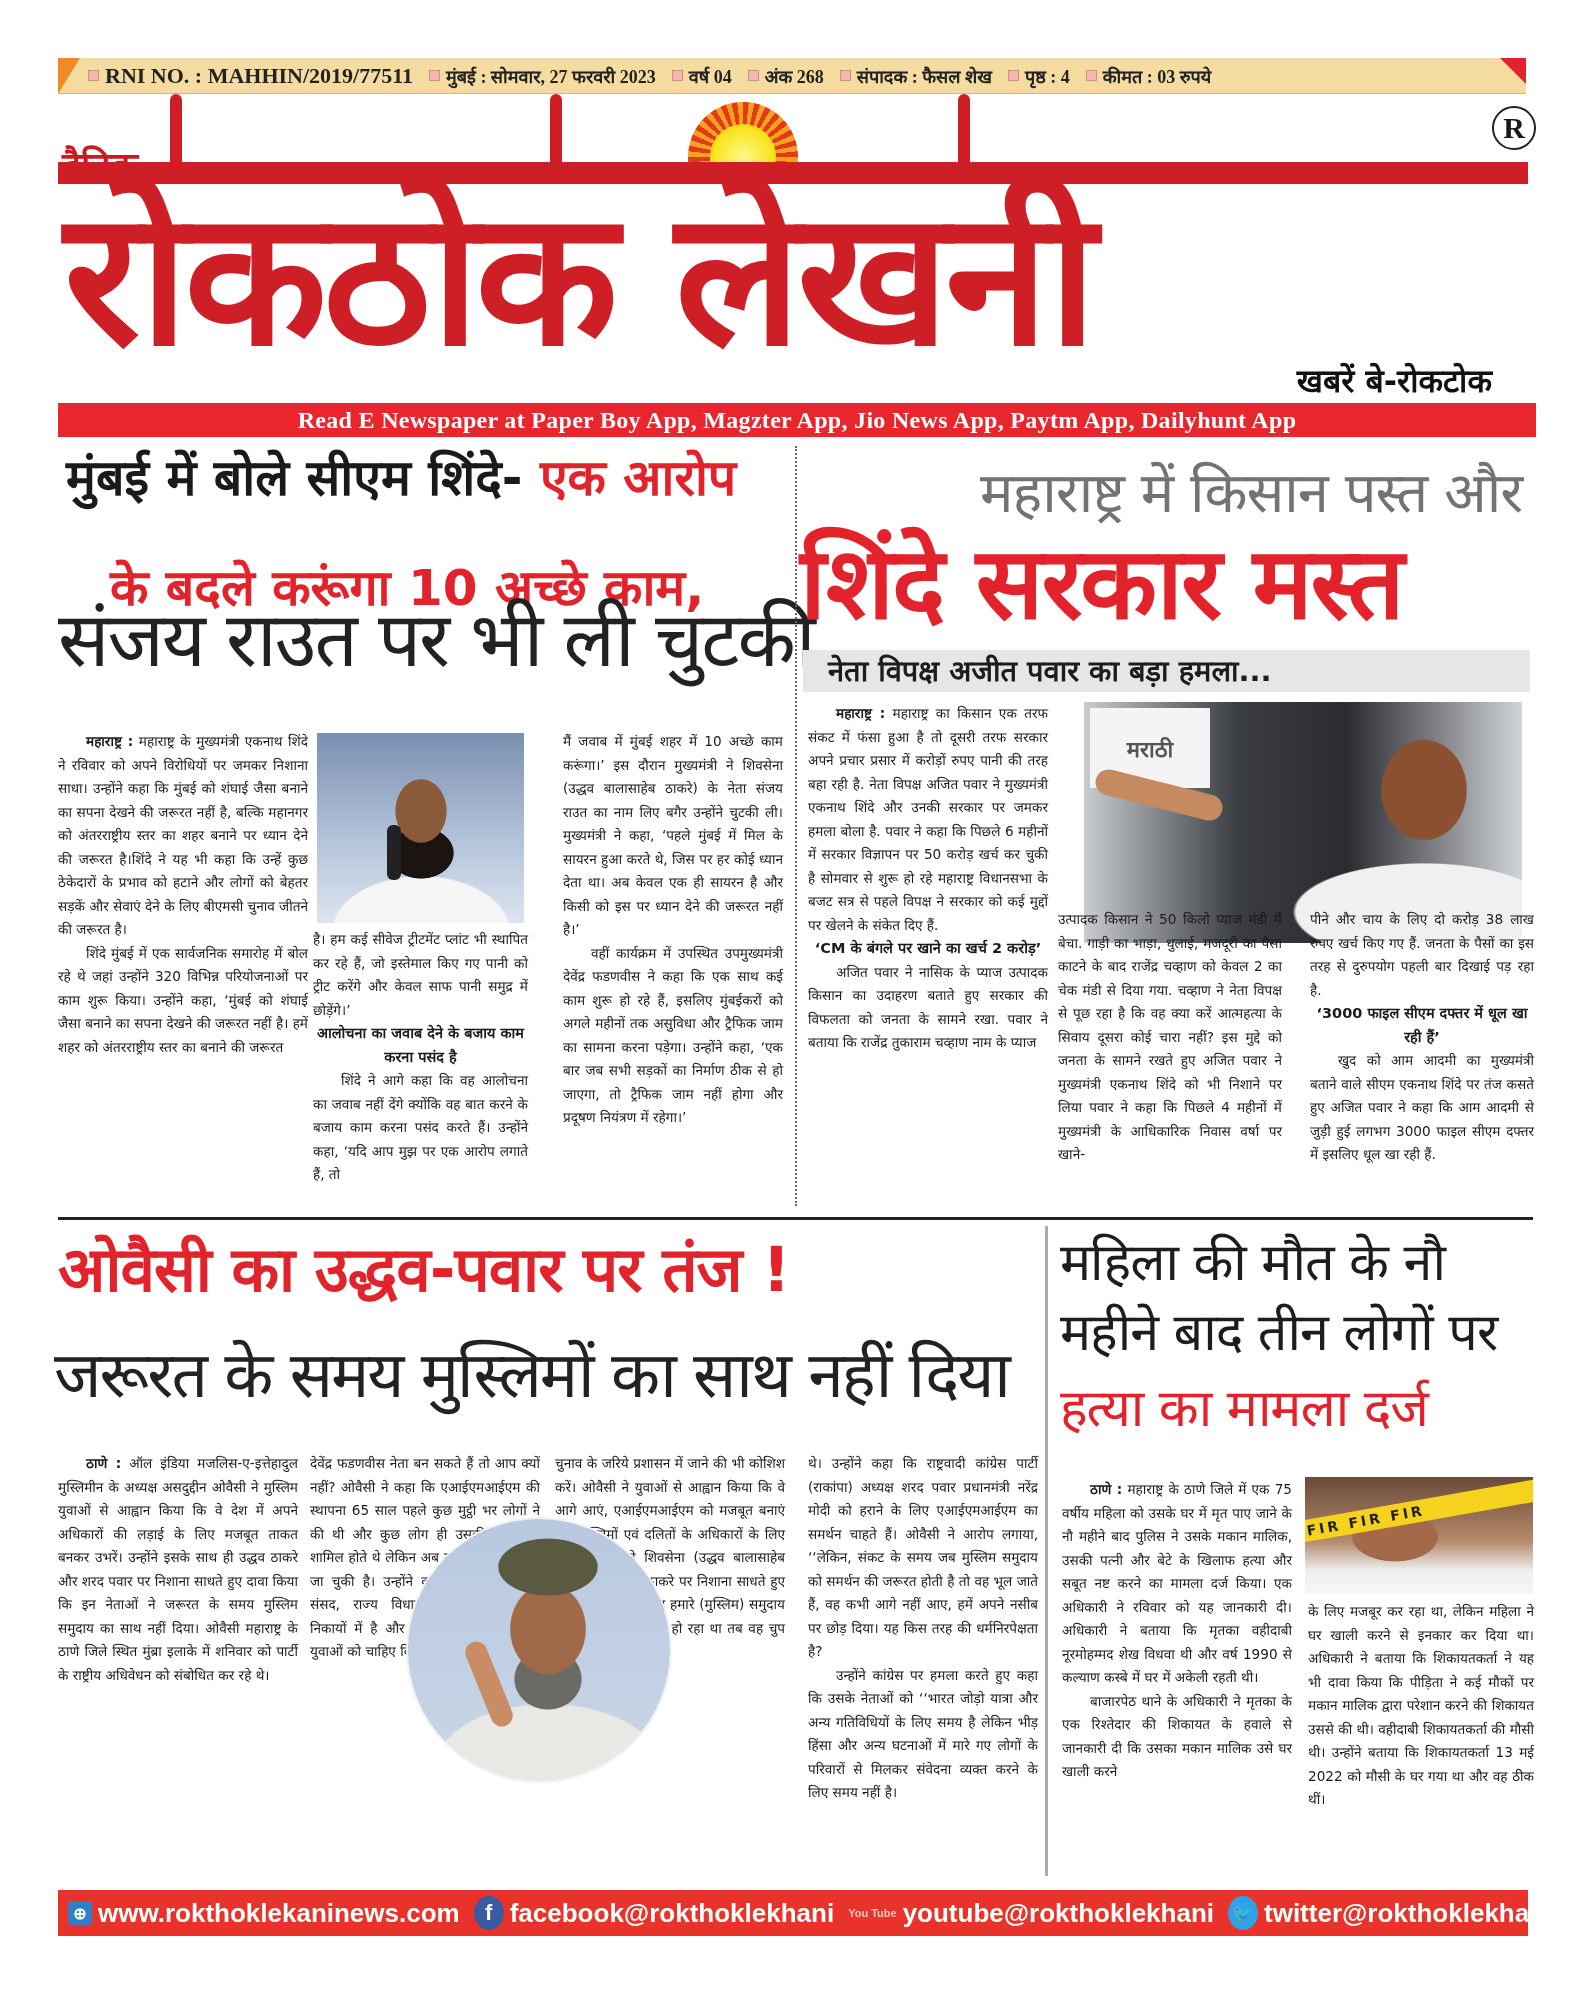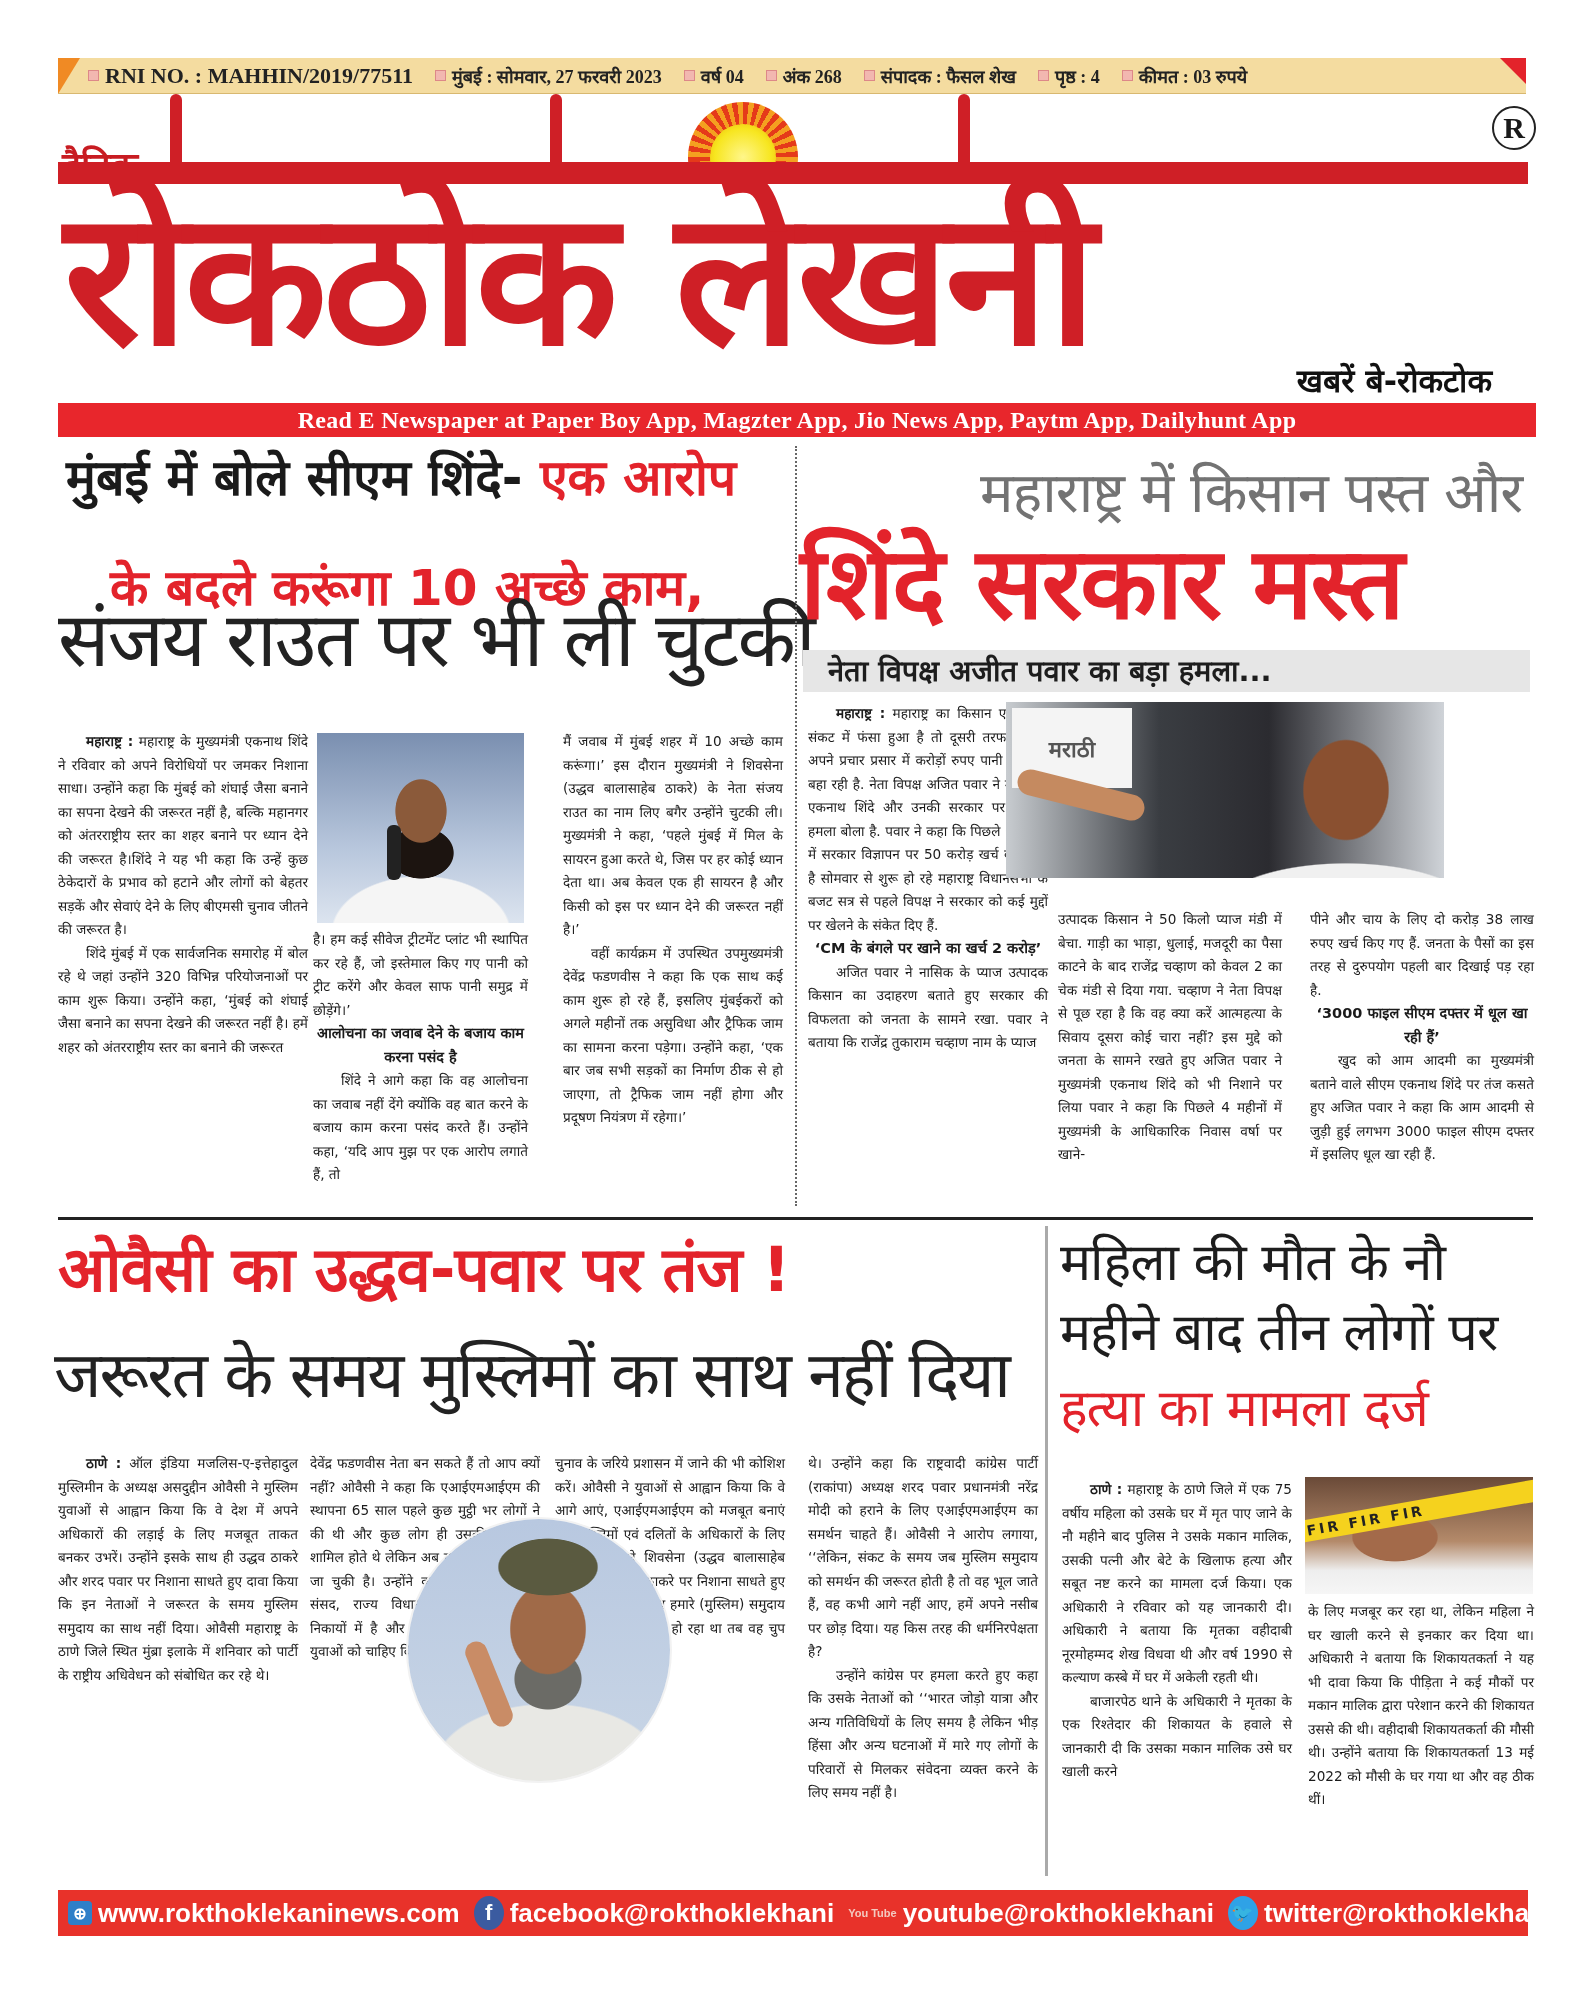--- a/index.html
+++ b/index.html
@@ -3,21 +3,21 @@
 <meta charset="utf-8">
 <style>
   * { box-sizing: border-box; margin: 0; padding: 0; }
   html, body { width: 1595px; height: 2008px; background: #ffffff; overflow: hidden; }
   body { position: relative; font-family: "DejaVu Sans", sans-serif; color: #1a1a1a; }
 
   
   .infobar {
     position: absolute; left: 58px; top: 58px; width: 1468px; height: 36px;
     background: #f4dca0; border-bottom: 1px solid #d8b870;
-    display: flex; align-items: center; gap: 22px; padding-left: 30px;
+    display: flex; align-items: center; gap: 16px; padding-left: 30px;
     font-family: "Liberation Serif", serif; font-weight: bold; font-size: 18px; color: #222;
     overflow: hidden; white-space: nowrap;
   }
   .infobar::before {
     content: ""; position: absolute; left: 0; top: 0;
     border-top: 36px solid #f08a24; border-right: 22px solid transparent;
   }
   .infobar::after {
     content: ""; position: absolute; right: 0; top: 0;
     border-top: 26px solid #e3232b; border-left: 26px solid transparent;
@@ -81,21 +81,21 @@
   .photo-shinde {
     left: 317px; top: 733px; width: 207px; height: 190px;
     background:
       radial-gradient(ellipse 42px 52px at 104px 78px, #8b5a3a 0 60%, transparent 62%),
       radial-gradient(ellipse 46px 36px at 104px 120px, #1c1410 0 70%, transparent 72%),
       radial-gradient(ellipse 110px 70px at 104px 200px, #f5f5f5 0 80%, transparent 82%),
       linear-gradient(180deg, #7a8fb0 0%, #b7c6dc 60%, #dce4ef 100%);
   }
   .photo-shinde .mic { position: absolute; left: 70px; top: 92px; width: 14px; height: 55px; background: #222; border-radius: 6px; }
   .photo-pawar {
-    left: 1006px; top: 702px; width: 438px; height: 176px;
+    left: 1084px; top: 702px; width: 438px; height: 241px;
     background:
       radial-gradient(ellipse 70px 82px at 340px 88px, #8a5030 0 60%, transparent 62%),
       radial-gradient(ellipse 160px 60px at 340px 210px, #f0f0f0 0 80%, transparent 82%),
       linear-gradient(90deg, #c8ccd0 0%, #3a3d42 35%, #2b2b30 60%, #cfd3d8 100%);
   }
   .photo-pawar .sign {
     position: absolute; left: 6px; top: 6px; width: 120px; height: 80px; background: #f4f4f4;
     font-size: 22px; color: #555; font-weight: bold; display: flex; align-items: center; justify-content: center;
   }
   .photo-pawar .finger { position: absolute; left: 10px; top: 80px; width: 130px; height: 26px; background: #c58a60; border-radius: 14px; transform: rotate(14deg); }

